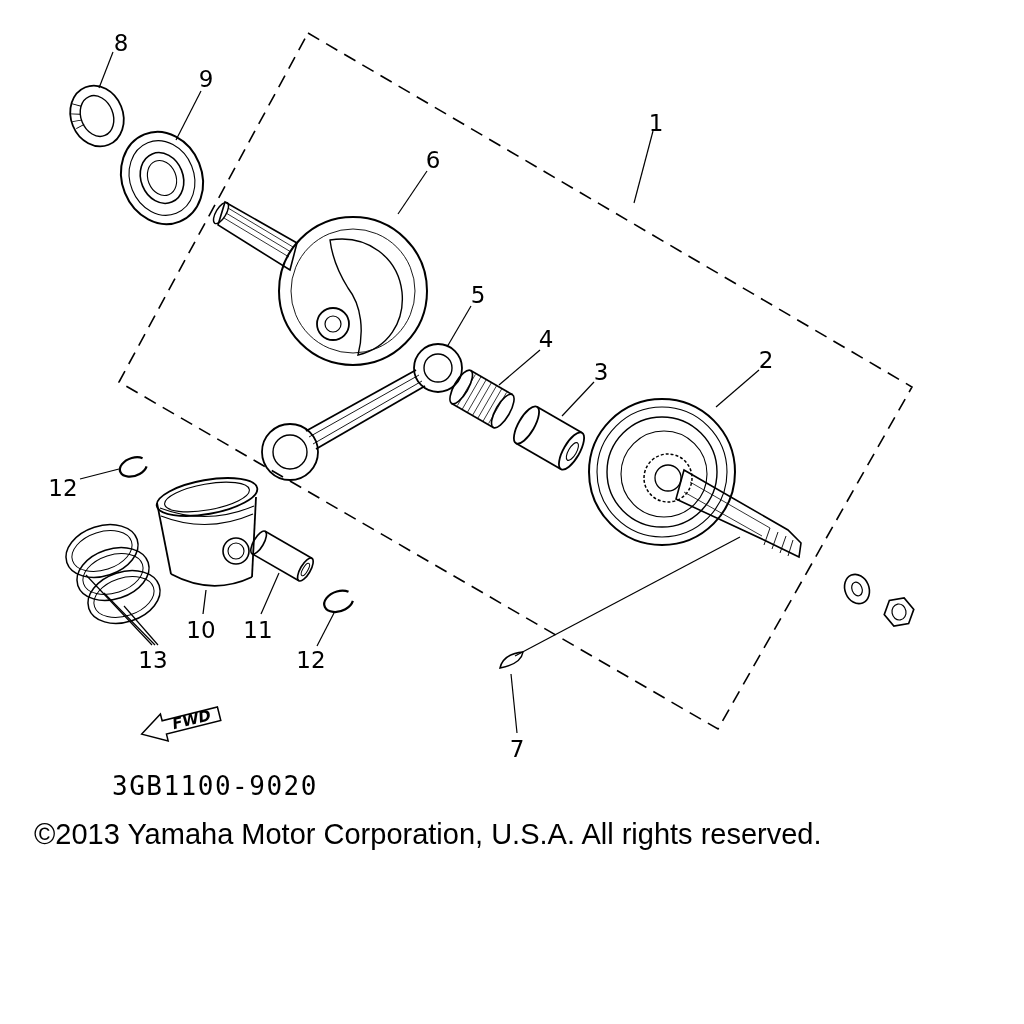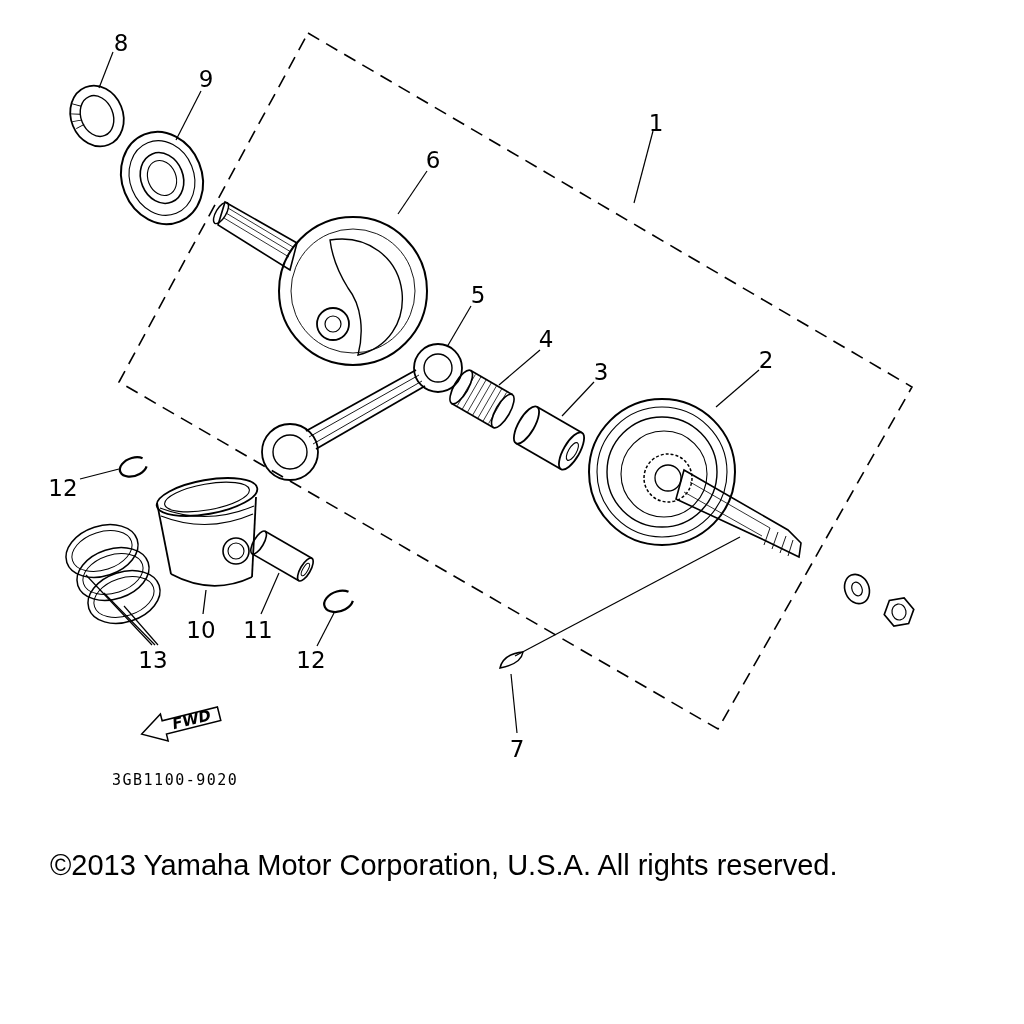--- a/index.html
+++ b/index.html
@@ -2,23 +2,23 @@
 <html><head>
 <meta charset="utf-8">
 <style>
   html,body{margin:0;padding:0;background:#fff;}
   .canvas{position:relative;width:1024px;height:1024px;background:#ffffff;overflow:hidden;
           font-family:"DejaVu Sans",sans-serif;color:#000;}
   svg{position:absolute;left:0;top:0;}
   svg text{font-family:"DejaVu Sans",sans-serif;font-size:23px;fill:#000;}
   svg .fwd-t{font-size:15px;font-style:italic;font-weight:bold;}
   .code-text{position:absolute;left:112px;top:771px;font-family:"DejaVu Sans Mono","Liberation Mono",monospace;
-             font-size:15px;letter-spacing:1.5px;}
-  .copyright{position:absolute;left:34px;top:849px;font-family:"Liberation Sans","DejaVu Sans",sans-serif;
-             font-size:29px;margin-left:16px;}
+             font-size:26px;letter-spacing:1.5px;}
+  .copyright{position:absolute;left:34px;top:818px;font-family:"Liberation Sans","DejaVu Sans",sans-serif;
+             font-size:29px;}
   .ln{stroke:#000;fill:none;}
 </style>
 </head>
 <body>
 
 <div class="canvas">
 
   <svg width="1024" height="1024" viewBox="0 0 1024 1024">
 
     <polygon class="ln" points="308,33 912,387 718,729 119,382" stroke-width="1.6" stroke-dasharray="13 8"></polygon>

